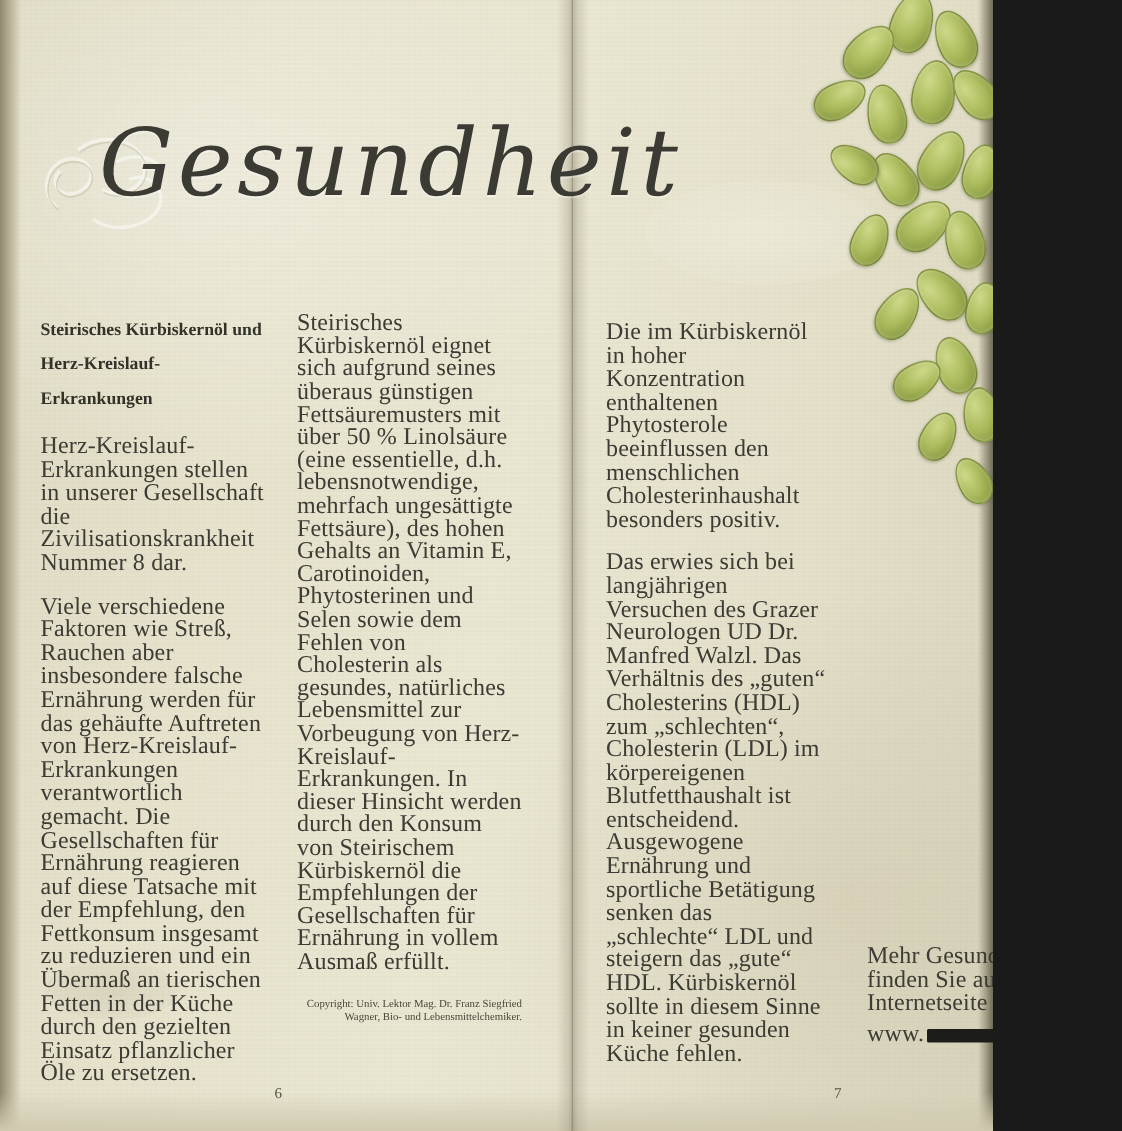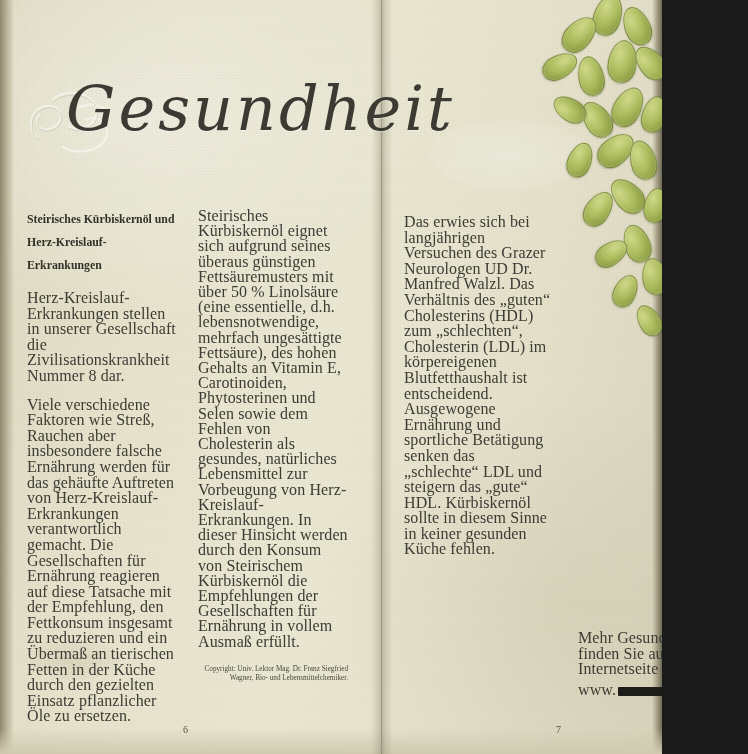--- a/index.html
+++ b/index.html
@@ -211,20 +211,21 @@
     <p>Herz-Kreislauf-Erkrankungen stellen in unserer Gesellschaft die Zivilisationskrankheit Nummer 8 dar.</p>
     <p>Viele verschiedene Faktoren wie Streß, Rauchen aber insbesondere falsche Ernährung werden für das gehäufte Auftreten von Herz-Kreislauf-Erkrankungen verantwortlich gemacht. Die Gesellschaften für Ernährung reagieren auf diese Tatsache mit der Empfehlung, den Fettkonsum insgesamt zu reduzieren und ein Übermaß an tierischen Fetten in der Küche durch den gezielten Einsatz pflanzlicher Öle zu ersetzen.</p>
   </div>
 
   <div class="col" id="col2">
     <p class="tight">Steirisches Kürbiskernöl eignet sich aufgrund seines überaus günstigen Fettsäuremusters mit über 50 % Linolsäure (eine essentielle, d.h. lebensnotwendige, mehrfach ungesättigte Fettsäure), des hohen Gehalts an Vitamin E, Carotinoiden, Phytosterinen und Selen sowie dem Fehlen von Cholesterin als gesundes, natürliches Lebensmittel zur Vorbeugung von Herz-Kreislauf-Erkrankungen. In dieser Hinsicht werden durch den Konsum von Steirischem Kürbiskernöl die Empfehlungen der Gesellschaften für Ernährung in vollem Ausmaß erfüllt.</p>
     <div class="credit">Copyright: Univ. Lektor Mag. Dr. Franz Siegfried Wagner, Bio- und Lebensmittelchemiker.</div>
   </div>
 
   <div class="col" id="col3">
+    <p>Die im Kürbiskernöl in hoher Konzentration enthaltenen Phytosterole beeinflussen den menschlichen Cholesterinhaushalt besonders positiv.</p>
     <p>Das erwies sich bei langjährigen Versuchen des Grazer Neurologen UD Dr. Manfred Walzl. Das Verhältnis des „guten“ Cholesterins (HDL) zum „schlechten“, Cholesterin (LDL) im körpereigenen Blutfetthaushalt ist entscheidend. Ausgewogene Ernährung und sportliche Betätigung senken das „schlechte“ LDL und steigern das „gute“ HDL. Kürbiskernöl sollte in diesem Sinne in keiner gesunden Küche fehlen.</p>
   </div>
 
   <div class="col" id="col4">
     <p>Mehr Gesundheitstipps finden Sie auf unserer Internetseite unter:</p>
     <p style="margin-top:-8px;"><span>www.</span><span class="redacted"></span></p>
   </div>
 
   <div class="folio" id="folio-left">6</div>
   <div class="folio" id="folio-right">7</div>

